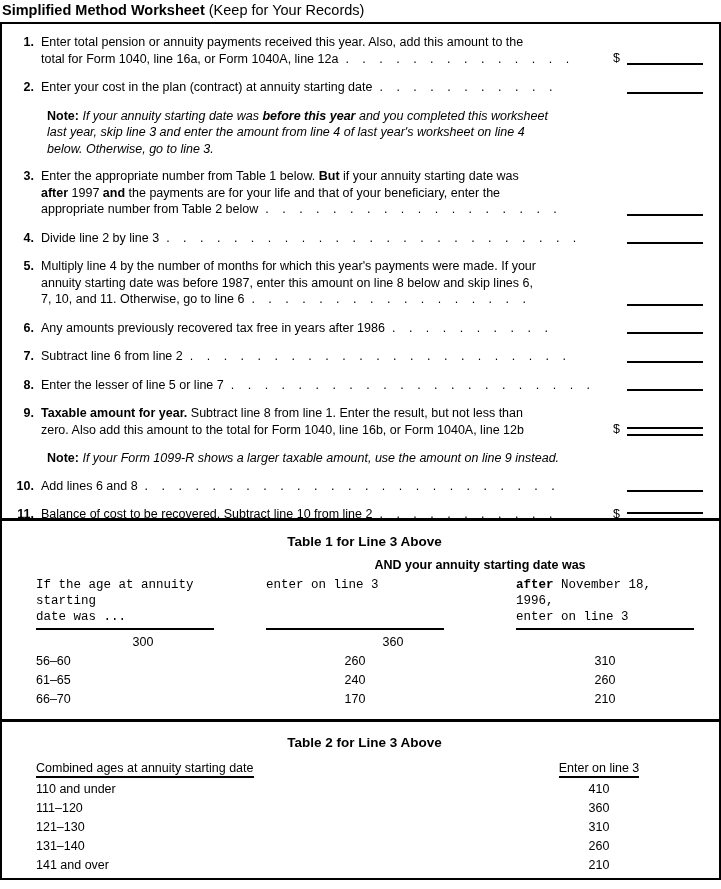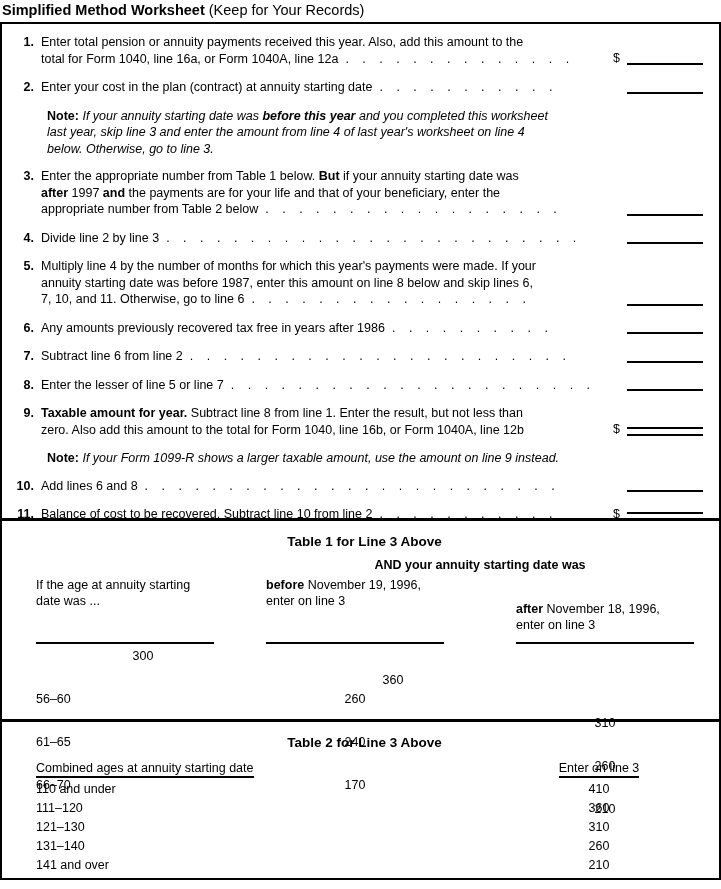--- a/index.html
+++ b/index.html
@@ -28,24 +28,24 @@
   .sb  { font-weight:bold; }
   .si  { font-style:italic; }
   .sbi { font-weight:bold; font-style:italic; }
   .dots { letter-spacing:5px; margin-left:7px; }
   .divider { flex:none; height:0; border-top:3px solid #000; }
   
   .t-caption { text-align:center; font-weight:bold; font-size:13.5px; line-height:17px;padding-left:8px; }
   .t1 { flex:none; height:198px; box-sizing:border-box; padding-top:12px; }
   .t1-sub { margin:8px 0 0 264px; width:428px; text-align:center; font-weight:bold; }
   .t1-head { display:flex; margin-top:5px; }
-  .t1-head .cell { border-bottom:2px solid #000; padding-bottom:9px; line-height:16px; }
+  .t1-head .cell { border-bottom:2px solid #000; padding-bottom:3px; line-height:16px;font-family:Liberation Mono, monospace; }
   .c-age    { flex:none; margin-left:34px; width:178px; }
   .c-before { flex:none; margin-left:52px; width:178px; }
-  .c-after  { flex:none; margin-left:72px; width:178px;margin-top:24px; }
+  .c-after  { flex:none; margin-left:72px; width:178px; }
   .t1-rows { margin-top:3px; }
   .t1-row { display:flex; line-height:19px; }
   .t1-row .c-before, .t1-row .c-after { text-align:center; }
   .t2 { flex:1; box-sizing:border-box; padding-top:12px; }
   .t2-head { display:flex; margin-top:9px; line-height:17px; }
   .t2-c1 { flex:1; margin-left:34px; }
   .t2-c2 { flex:none; width:96px; margin-right:72px; text-align:center; }
   .hul { border-bottom:2px solid #000; padding-bottom:1px; }
   .t2-rows { margin-top:3px; }
   .t2-row { display:flex; line-height:19px; }
@@ -149,21 +149,20 @@
 
     <div class="t1">
       <div class="t-caption">Table 1 for Line 3 Above</div>
       <div class="t1-sub">AND your annuity starting date was</div>
       <div class="t1-head">
         <div class="cell c-age">
           <div>If the age at annuity starting</div>
           <div>date was ...</div>
         </div>
         <div class="cell c-before">
-          <div><span class="sb">before</span><span> November 19, 1996,</span></div>
           <div>enter on line 3</div>
         </div>
         <div class="cell c-after">
           <div><span class="sb">after</span><span> November 18, 1996,</span></div>
           <div>enter on line 3</div>
         </div>
       </div>
       <div class="t1-rows" id="t1rows">
           <div class="t1-row">
             <div class="c-before">300</div>

